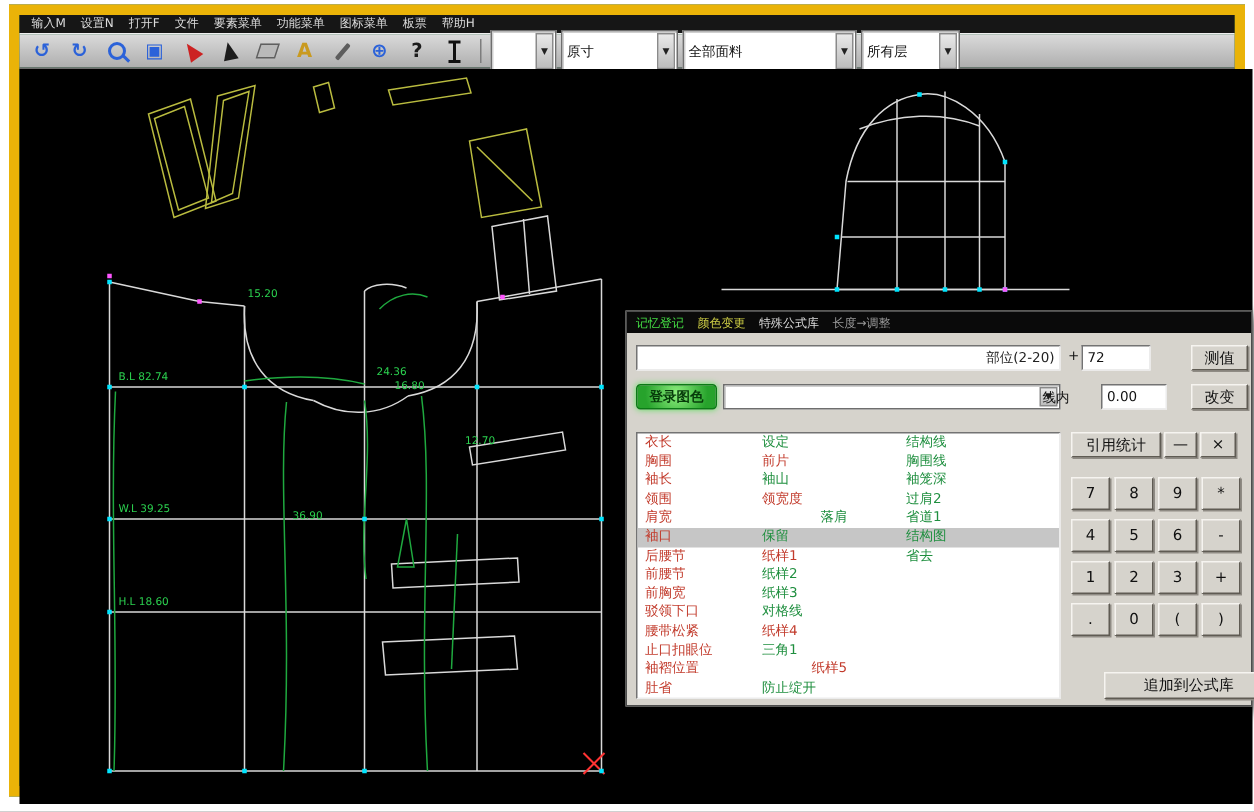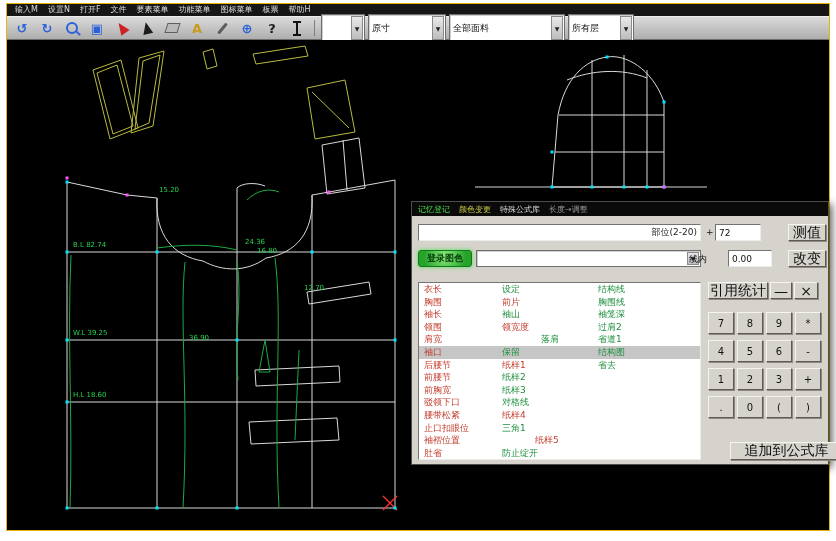--- a/index.html
+++ b/index.html
@@ -1,17 +1,17 @@
 <!DOCTYPE html>
 <html><head>
 <meta charset="utf-8">
 <style>
   html,body{margin:0;padding:0;background:#fff;}
   .screen{position:relative;width:836px;height:541px;background:#ffffff;font-family:"DejaVu Sans",sans-serif;overflow:hidden;}
-  .app{position:absolute;left:6px;top:3px;width:824px;height:528px;background:#14532d;border:1px solid #eab308;box-sizing:border-box;}
+  .app{position:absolute;left:6px;top:3px;width:824px;height:528px;background:#14532d;border:7px solid #eab308;box-sizing:border-box;}
 
   
   .menubar{position:absolute;left:0;top:0;width:100%;height:12px;background:#161616;color:#dcdcdc;
     font-size:8px;line-height:11px;display:flex;gap:2px;padding:0 4px;box-sizing:border-box;}
   .menubar span{padding:0 4px;white-space:nowrap;}
 
   
   .toolbar{position:absolute;left:0;top:12px;width:100%;height:24px;background:linear-gradient(#dadada,#aeaeae);
     border-top:1px solid #efefef;border-bottom:1px solid #6e6e6e;box-sizing:border-box;
     display:flex;align-items:center;padding:0 4px;gap:3px;}
@@ -43,21 +43,21 @@
     border:1px solid #4d4d4d;box-shadow:3px 3px 8px rgba(0,0,0,.65);z-index:5;box-sizing:border-box;}
   .dtitle{height:14px;background:#0a0a0a;display:flex;gap:9px;align-items:center;padding:0 6px;font-size:8px;line-height:13px;}
   .dtitle span{white-space:nowrap;}
   .dbody{position:absolute;left:0;top:14px;right:0;bottom:0;}
 
   .f-input{position:absolute;background:#fff;border:1px solid;border-color:#737373 #ececec #ececec #737373;
     font-size:9px;display:flex;align-items:center;padding:0 3px;box-sizing:border-box;color:#111;}
   input.f-input{font-family:inherit;}
   .lbl{position:absolute;font-size:9px;color:#111;white-space:nowrap;}
   .btn3d{position:absolute;background:#d6d3cc;border:1px solid;border-color:#f6f4f0 #5f5b53 #5f5b53 #f6f4f0;
-    box-shadow:1px 1px 0 #8f8b84;font-size:14px;display:flex;align-items:center;justify-content:center;
+    box-shadow:1px 1px 0 #8f8b84;font-size:10px;display:flex;align-items:center;justify-content:center;
     color:#111;box-sizing:border-box;cursor:default;white-space:nowrap;}
   .btn-green{position:absolute;background:radial-gradient(circle at 50% 35%,#8df07e,#27a32c 75%);
     border:1px solid #0c7a16;border-radius:3px;box-shadow:0 0 4px #55e055;font-size:9px;font-weight:bold;
     color:#063b0a;display:flex;align-items:center;justify-content:center;box-sizing:border-box;}
 
   .listbox{position:absolute;left:6px;top:66px;width:283px;height:178px;background:#fff;
     border:1px solid;border-color:#737373 #ececec #ececec #737373;overflow:hidden;font-size:9px;box-sizing:border-box;}
   .lrow{display:flex;height:12.6px;line-height:12.6px;padding-left:5px;}
   .lrow.sel{background:#c6c6c6;}
   .lc1{width:78px;overflow:hidden;} .lc2{width:96px;overflow:hidden;} .lc3{flex:1;overflow:hidden;}

